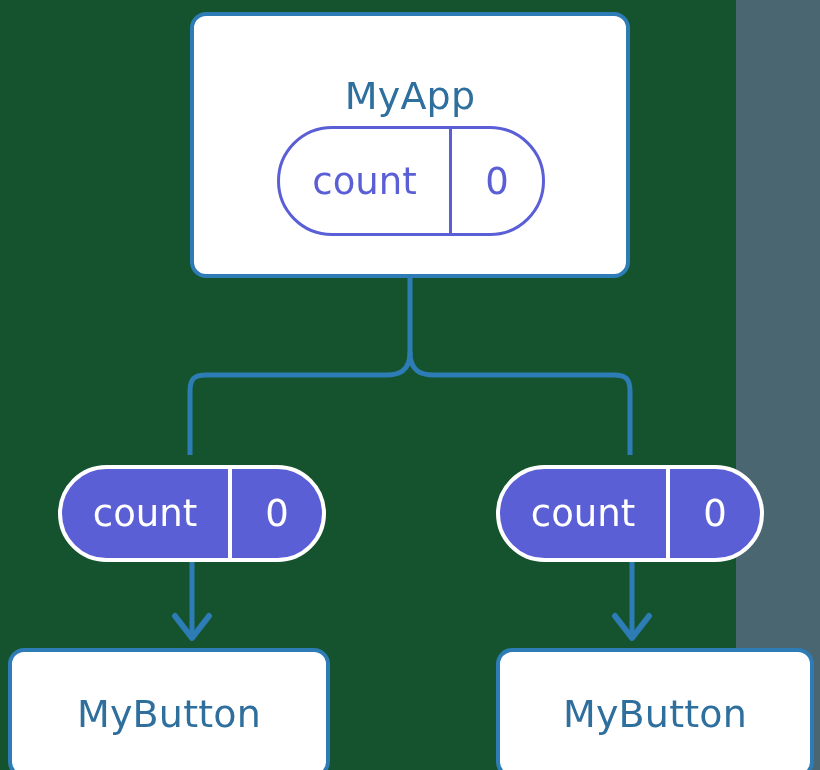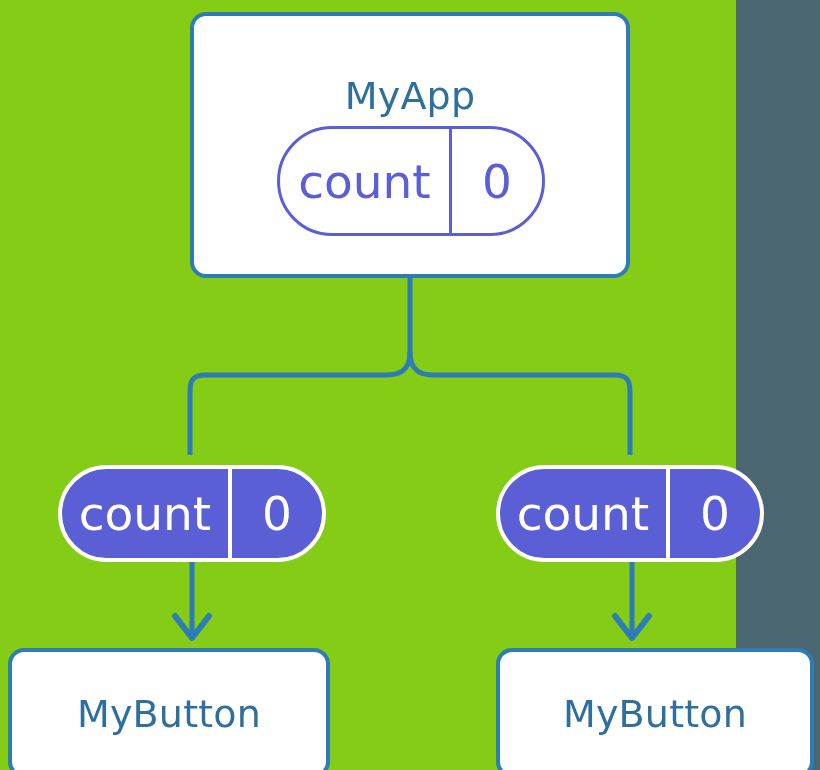--- a/index.html
+++ b/index.html
@@ -10,21 +10,21 @@
   body {
     width: 820px;
     height: 770px;
     overflow: hidden;
     font-family: "DejaVu Sans", sans-serif;
   }
   #stage {
     position: relative;
     width: 736px;
     height: 770px;
-    background: #84cc16;
+    background: #14532d;
   }
   #wires {
     position: absolute;
     left: 0;
     top: 0;
     width: 820px;
     height: 770px;
     pointer-events: none;
   }
 
@@ -81,21 +81,21 @@
     align-items: stretch;
     box-sizing: border-box;
     border-radius: 999px;
     overflow: hidden;
   }
   .pill-key, .pill-value {
     display: flex;
     align-items: center;
     justify-content: center;
     box-sizing: border-box;
-    font-size: 47px;
+    font-size: 37px;
     line-height: 1;
   }
 
   
   #app-state-pill {
     left: 277px;
     top: 126px;
     width: 268px;
     height: 110px;
     border: 3px solid #5b5fd6;

